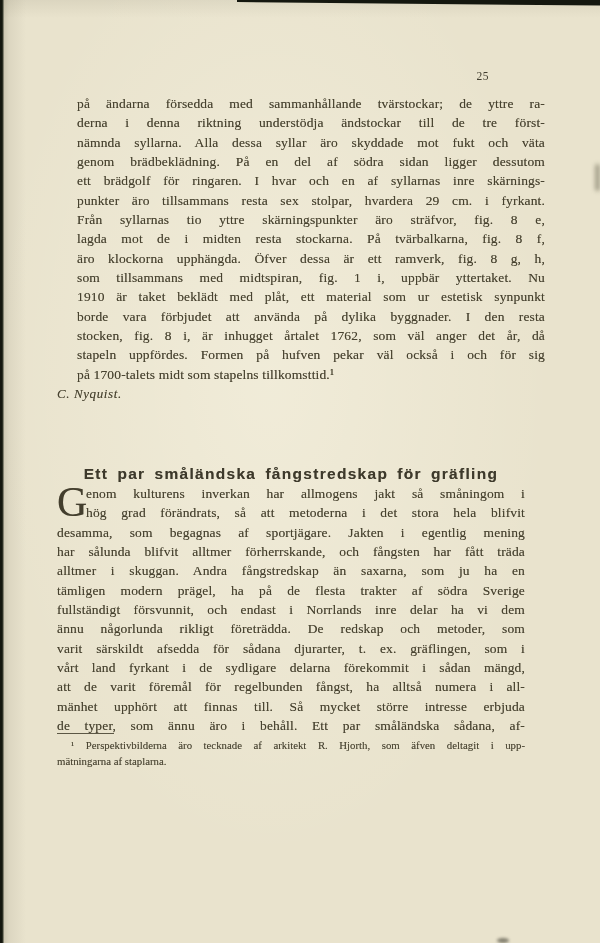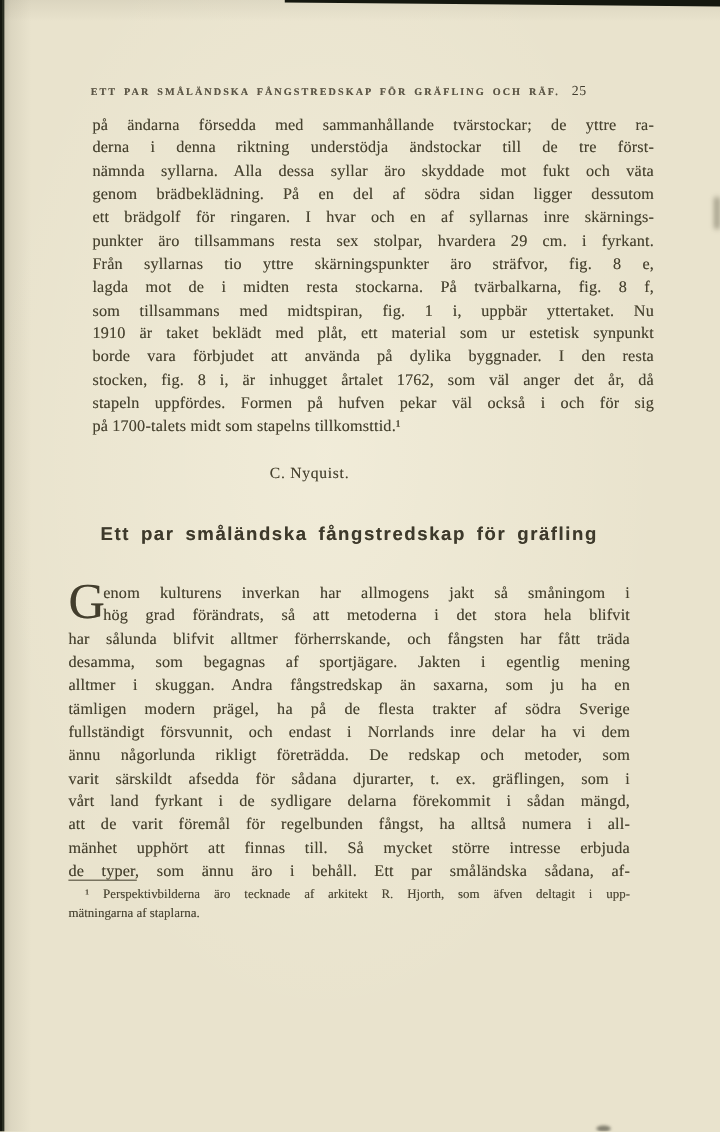--- a/index.html
+++ b/index.html
@@ -41,29 +41,29 @@
   .para1{top:94px;margin-left:20px;}
   .para1 .line:last-child{text-align-last:left;}
   .para2{top:484px;}
 
   .dropcap{
     float:left;width:21px;height:37px;margin:1px 8px 0 0;
     font-size:42px;line-height:34px;color:#433e2d;
     text-shadow:0 0 .5px rgba(80,75,58,.5);
   }
 
-  .signature{position:absolute;top:386px;left:0;width:468px;text-align:center;padding-right:66px;box-sizing:border-box;
-    font-size:13px;color:#47422f;letter-spacing:.6px;
+  .signature{position:absolute;top:386px;left:0;width:468px;text-align:left;padding-right:66px;box-sizing:border-box;
+    font-style:italic;font-size:13px;color:#47422f;letter-spacing:.6px;
     text-shadow:0 0 .45px rgba(80,75,58,.5);}
 
   .heading{position:absolute;top:435px;left:0;width:468px;margin:0;text-align:center;
     font-family:"Liberation Sans", sans-serif;font-weight:700;
     font-size:15.5px;line-height:22px;letter-spacing:1.3px;word-spacing:3.5px;color:#3d392b;
     text-shadow:0 0 .4px rgba(70,65,50,.5);}
-  .heading span{display:block;}
+  .heading span{display:block;margin-top:28px;}
 
   .footnote-rule{position:absolute;top:733px;left:0;width:57px;height:1px;background:#5c5745;}
   .footnote{position:absolute;top:737px;left:0;width:468px;font-size:10.8px;color:#4b4634;
     text-shadow:0 0 .4px rgba(80,75,58,.5);}
   .footnote .line{line-height:16px;text-align:justify;text-align-last:justify;}
   .footnote .line:first-of-type{text-indent:14px;}
   .footnote .line:last-child{text-align-last:left;}
 </style>
 </head>
 <body>
@@ -71,55 +71,55 @@
 <div class="page">
 
   <div class="edge-left"></div>
   <div class="edge-top"></div>
   <div class="smudge-right"></div>
   <div class="smudge-bottom"></div>
 
   <div class="content">
 
     <div class="running-row">
-      <span class="running-head">ETT PAR SMÅLÄNDSKA FÅNGSTREDSKAP FÖR GRÄFLING OCH RÄF.</span>
       <span class="folio">25</span>
     </div>
 
     <section class="para para1">
 
     <div class="line">på ändarna försedda med sammanhållande tvärstockar; de yttre ra-</div>
         <div class="line">derna i denna riktning understödja ändstockar till de tre först-</div>
         <div class="line">nämnda syllarna.  Alla dessa syllar äro skyddade mot fukt och väta</div>
         <div class="line">genom brädbeklädning.  På en del af södra sidan ligger dessutom</div>
         <div class="line">ett brädgolf för ringaren.  I hvar och en af syllarnas inre skärnings-</div>
         <div class="line">punkter äro tillsammans resta sex stolpar, hvardera 29 cm. i fyrkant.</div>
         <div class="line">Från syllarnas tio yttre skärningspunkter äro sträfvor, fig. 8 e,</div>
         <div class="line">lagda mot de i midten resta stockarna.  På tvärbalkarna, fig. 8 f,</div>
+        <div class="line">äro klockorna upphängda.  Öfver dessa är ett ramverk, fig. 8 g, h,</div>
         <div class="line">som tillsammans med midtspiran, fig. 1 i, uppbär yttertaket.  Nu</div>
         <div class="line">1910 är taket beklädt med plåt, ett material som ur estetisk synpunkt</div>
         <div class="line">borde vara förbjudet att använda på dylika byggnader.  I den resta</div>
         <div class="line">stocken, fig. 8 i, är inhugget årtalet 1762, som väl anger det år, då</div>
         <div class="line">stapeln uppfördes.  Formen på hufven pekar väl också i och för sig</div>
         <div class="line">på 1700-talets midt som stapelns tillkomsttid.¹</div>
       </section>
 
     <div class="signature">C. Nyquist.</div>
 
     <h1 class="heading">
       <span>Ett par småländska fångstredskap för gräfling</span>
     </h1>
 
     <section class="para para2">
       <span class="dropcap">G</span>
 
     <div class="line">enom kulturens inverkan har allmogens jakt så småningom i</div>
         <div class="line">hög grad förändrats, så att metoderna i det stora hela blifvit</div>
+        <div class="line">desamma, som begagnas af sportjägare.  Jakten i egentlig mening</div>
         <div class="line">har sålunda blifvit alltmer förherrskande, och fångsten har fått träda</div>
-        <div class="line">desamma, som begagnas af sportjägare.  Jakten i egentlig mening</div>
         <div class="line">alltmer i skuggan.  Andra fångstredskap än saxarna, som ju ha en</div>
         <div class="line">tämligen modern prägel, ha på de flesta trakter af södra Sverige</div>
         <div class="line">fullständigt försvunnit, och endast i Norrlands inre delar ha vi dem</div>
         <div class="line">ännu någorlunda rikligt företrädda.  De redskap och metoder, som</div>
         <div class="line">varit särskildt afsedda för sådana djurarter, t. ex. gräflingen, som i</div>
         <div class="line">vårt land fyrkant i de sydligare delarna förekommit i sådan mängd,</div>
         <div class="line">att de varit föremål för regelbunden fångst, ha alltså numera i all-</div>
         <div class="line">mänhet upphört att finnas till.  Så mycket större intresse erbjuda</div>
         <div class="line">de typer, som ännu äro i behåll.  Ett par småländska sådana, af-</div>
       </section>

